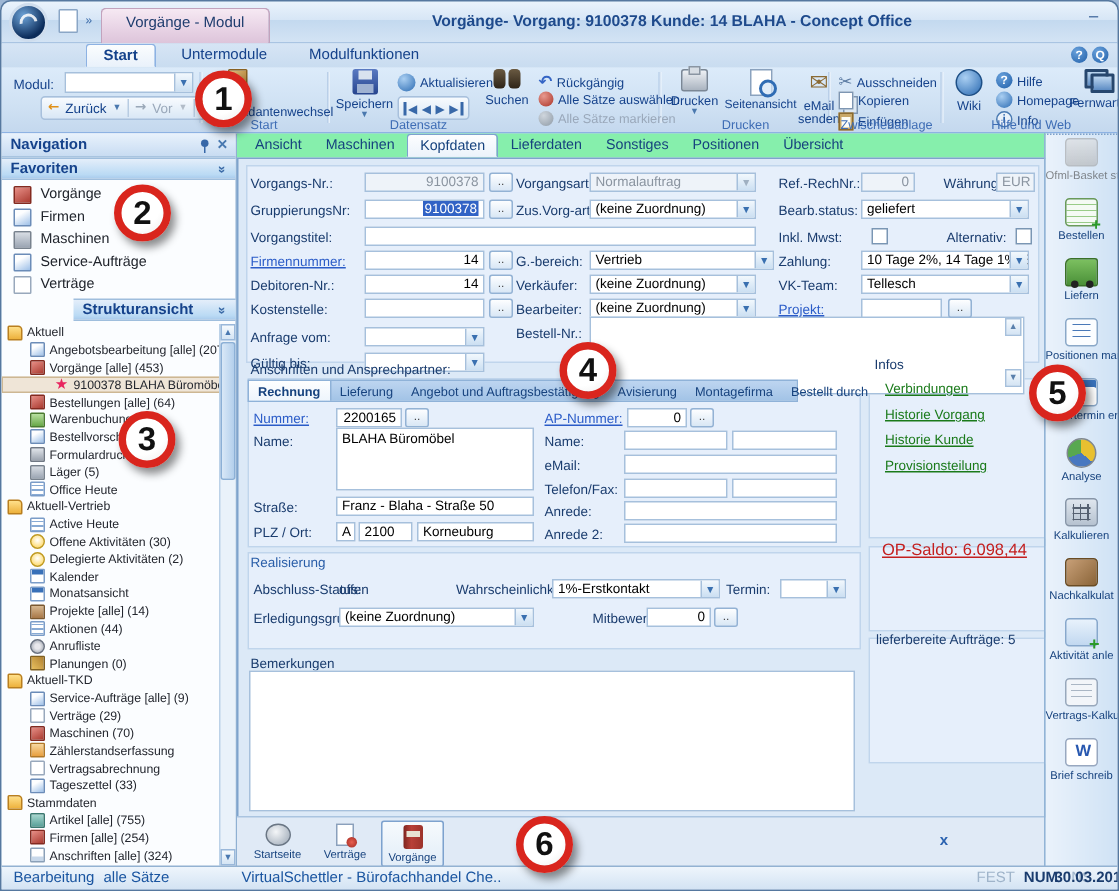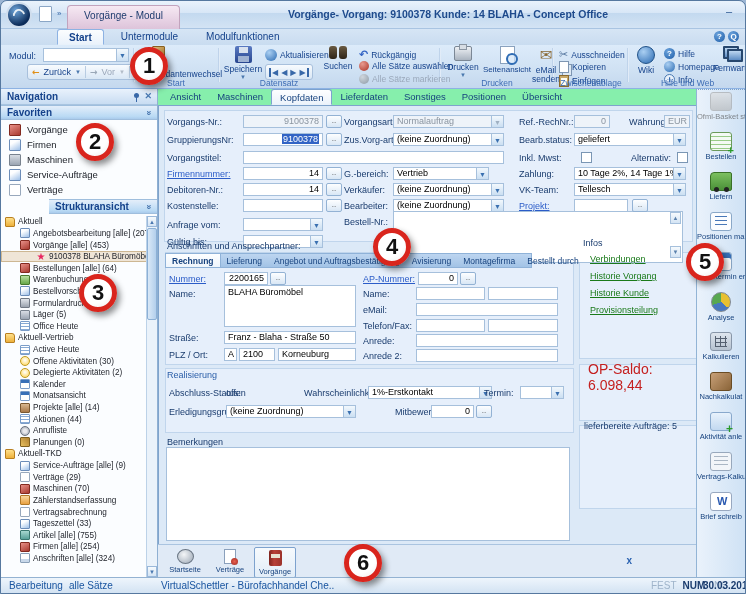--- a/index.html
+++ b/index.html
@@ -137,21 +137,21 @@
   .ebtn{position:absolute;width:16px;height:13px;background:linear-gradient(#fdfeff,#d9e7f5);border:1px solid #93b2d4;
     border-radius:2px;font-size:8px;color:#444;text-align:center;line-height:10px;}
   .chkbox{position:absolute;width:11px;height:11px;background:#fff;border:1px solid #7a96b4;}
   .sval{position:absolute;font-size:9px;color:#1a3c6e;}
   .sectitle{position:absolute;font-size:9px;color:#1a3c6e;}
   .sectitle.blue{color:#2a5ea8;}
   .atabs{position:absolute;display:flex;background:linear-gradient(#bdd5f0,#a2c3e6);border:1px solid #8fb2d8;height:15px;}
   .atab{padding:2px 6px 0;font-size:8.5px;color:#16427e;white-space:nowrap;}
   .atab.active{background:linear-gradient(#fdfeff,#eef5fc);border-right:1px solid #8fb2d8;font-weight:bold;}
   .ilink{font-size:9px;color:#1a7a1a;text-decoration:underline;margin-bottom:7px;}
-  .oplink{position:absolute;font-size:14px;color:#c41f1f;}
+  .oplink{position:absolute;font-size:11px;color:#c41f1f;text-decoration:underline;}
   .infotext{position:absolute;font-size:9px;color:#1a3c6e;}
   .sarrs{position:absolute;width:11px;font-size:6px;color:#5a80ac;text-align:center;}
   .sarrs div{height:12px;background:linear-gradient(#f6fafd,#d4e4f4);border:1px solid #a6c0dc;line-height:11px;margin-bottom:22px;}
   
   .bstrip{position:absolute;left:0;right:0;bottom:0;height:35px;background:#e0eaf6;border-top:1px solid #aac4e0;}
   .btab{position:absolute;top:2px;width:42px;height:31px;text-align:center;font-size:7.5px;color:#16427e;padding-top:2px;}
   .btab.active{background:linear-gradient(#f6fafd,#e2edf8);border:1px solid #7da2ce;border-radius:2px;}
   .btab .bi{margin:0 auto 1px;}
   .bt-start{width:17px;height:15px;border-radius:50%;background:radial-gradient(circle at 40% 35%,#f4f6f8,#9aa6b4);border:1px solid #6a7684;}
   .bt-vertrag{width:12px;height:15px;background:#fff;border:1px solid #8aa0bc;position:relative;}
@@ -477,20 +477,24 @@
           <span>Zählerstandserfassung</span>
         </div>
         <div class="trow" style="padding-left: 19px;">
           <span class="tic ic-doc-white"></span>
           <span>Vertragsabrechnung</span>
         </div>
         <div class="trow" style="padding-left: 19px;">
           <span class="tic ic-doc-blue"></span>
           <span>Tageszettel (33)</span>
         </div>
+        <div class="trow" style="padding-left: 4px;">
+          <span class="tic ic-folder"></span>
+          <span>Stammdaten</span>
+        </div>
         <div class="trow" style="padding-left: 19px;">
           <span class="tic ic-box-teal"></span>
           <span>Artikel [alle] (755)</span>
         </div>
         <div class="trow" style="padding-left: 19px;">
           <span class="tic ic-doc-red"></span>
           <span>Firmen [alle] (254)</span>
         </div>
         <div class="trow" style="padding-left: 19px;">
           <span class="tic ic-card"></span>
@@ -547,21 +551,21 @@
         </div>
         <span class="flabel" style="left: 9px; top: 148px;">Gültig bis:</span>
         <div class="inp" style="left: 85px; top: 146px; width: 80px; padding-right: 14px;">
           <span class="da">▼</span>
         </div>
         <span class="flabel" style="left: 186px; top: 28px;">Vorgangsart:</span>
         <div class="inp dis" style="left: 235px; top: 26px; width: 111px; padding-right: 14px;">Normalauftrag<span class="da" style="color: rgb(159, 176, 194);">▼</span></div>
         <span class="flabel" style="left: 186px; top: 46px;">Zus.Vorg-art:</span>
         <div class="inp" style="left: 235px; top: 44px; width: 111px; padding-right: 14px;">(keine Zuordnung)<span class="da">▼</span></div>
         <span class="flabel" style="left: 186px; top: 80px;">G.-bereich:</span>
-        <div class="inp" style="left: 235px; top: 78px; width: 96px; padding-right: 14px;">Vertrieb<span class="da">▼</span></div>
+        <div class="inp" style="left: 235px; top: 78px; width: 123px; padding-right: 14px;">Vertrieb<span class="da">▼</span></div>
         <span class="flabel" style="left: 186px; top: 96px;">Verkäufer:</span>
         <div class="inp" style="left: 235px; top: 94px; width: 111px; padding-right: 14px;">(keine Zuordnung)<span class="da">▼</span></div>
         <span class="flabel" style="left: 186px; top: 112px;">Bearbeiter:</span>
         <div class="inp" style="left: 235px; top: 110px; width: 111px; padding-right: 14px;">(keine Zuordnung)<span class="da">▼</span></div>
         <span class="flabel" style="left: 186px; top: 128px;">Bestell-Nr.:</span>
         <div class="inp area" style="left: 235px; top: 122px; width: 290px; height: 52px;"></div>
         <div class="sarrs" style="left: 512px; top: 123px; height: 50px;">
           <div>▲</div>
           <div>▼</div>
         </div>
@@ -604,21 +608,21 @@
         <span class="flabel" style="left: 205px; top: 232px;">Telefon/Fax:</span>
         <div class="inp" style="left: 258px; top: 230px; width: 69px;"></div>
         <div class="inp" style="left: 330px; top: 230px; width: 70px;"></div>
         <span class="flabel" style="left: 205px; top: 247px;">Anrede:</span>
         <div class="inp" style="left: 258px; top: 245px; width: 142px;"></div>
         <span class="flabel" style="left: 205px; top: 262px;">Anrede 2:</span>
         <div class="inp" style="left: 258px; top: 260px; width: 142px;"></div>
         <span class="flabel" style="left: 11px; top: 299px;">Abschluss-Status:</span>
         <span class="sval" style="left: 68px; top: 299px;">offen</span>
         <span class="flabel" style="left: 146px; top: 299px;">Wahrscheinlichkeit:</span>
-        <div class="inp" style="left: 210px; top: 297px; width: 124px; padding-right: 14px;">1%-Erstkontakt<span class="da">▼</span></div>
+        <div class="inp" style="left: 210px; top: 297px; width: 112px; padding-right: 14px;">1%-Erstkontakt<span class="da">▼</span></div>
         <span class="flabel" style="left: 326px; top: 299px;">Termin:</span>
         <div class="inp" style="left: 362px; top: 297px; width: 44px; padding-right: 14px;">
           <span class="da">▼</span>
         </div>
         <span class="flabel" style="left: 11px; top: 318px;">Erledigungsgrund:</span>
         <div class="inp" style="left: 68px; top: 316px; width: 130px; padding-right: 14px;">(keine Zuordnung)<span class="da">▼</span></div>
         <span class="flabel" style="left: 213px; top: 318px; padding-left: 24px;">Mitbewerber:</span>
         <div class="inp right" style="left: 273px; top: 316px; width: 43px;">0</div>
         <div class="ebtn" style="left: 318px; top: 316px;">..</div>
       </div>

